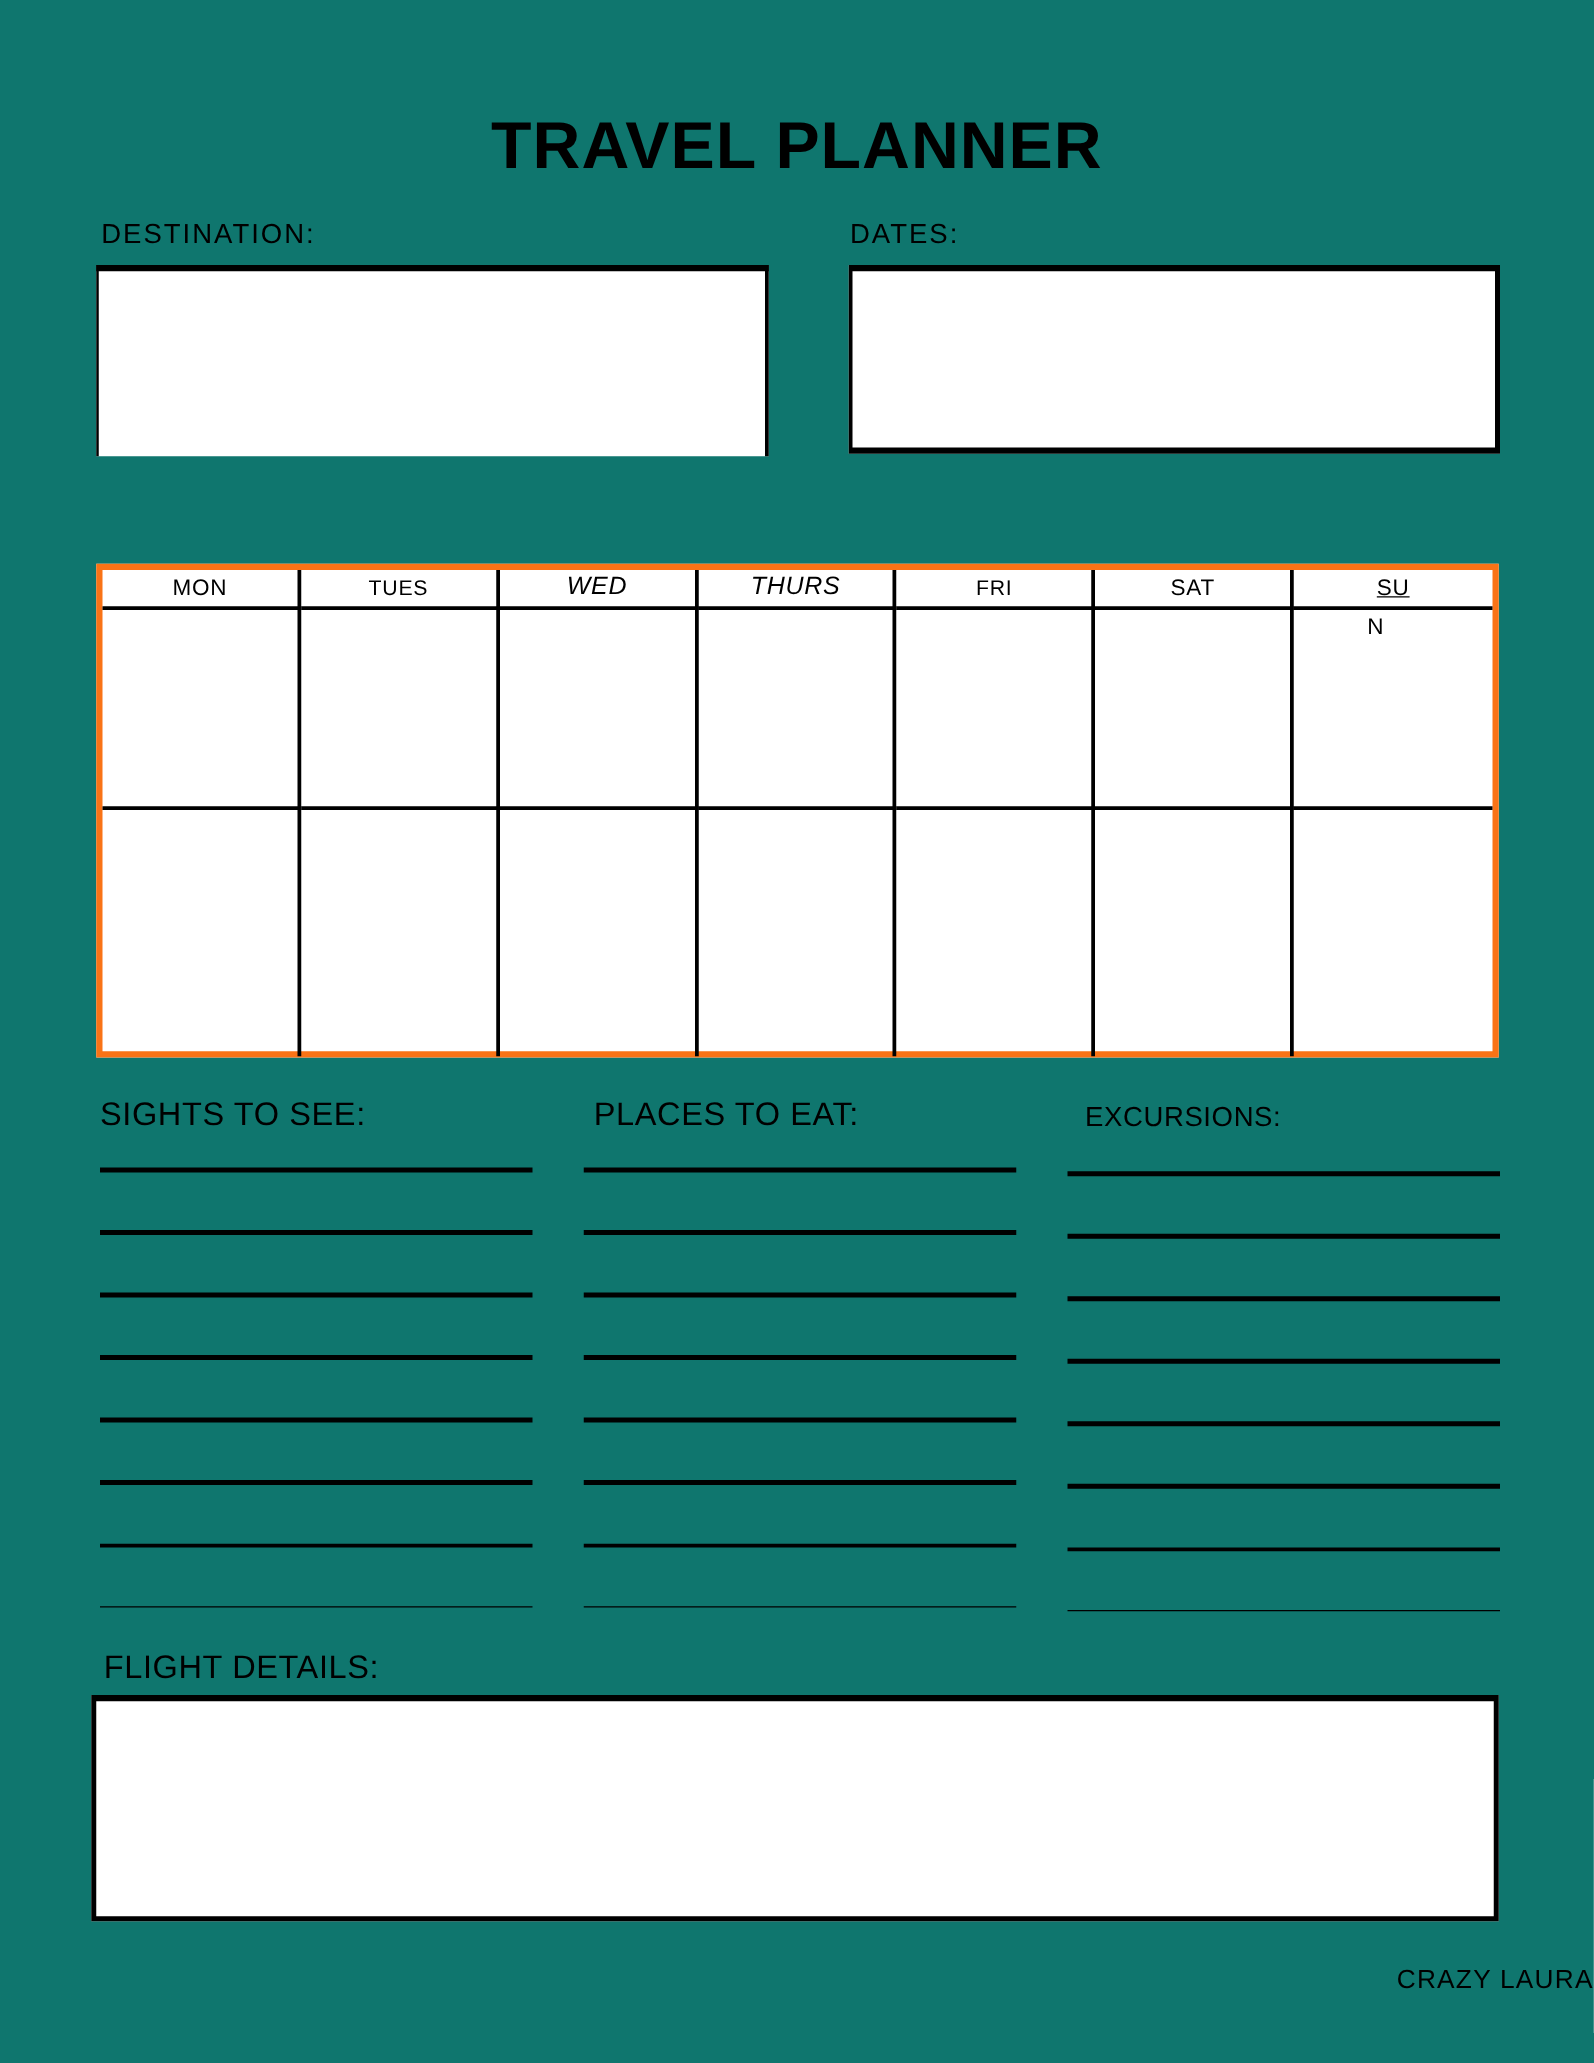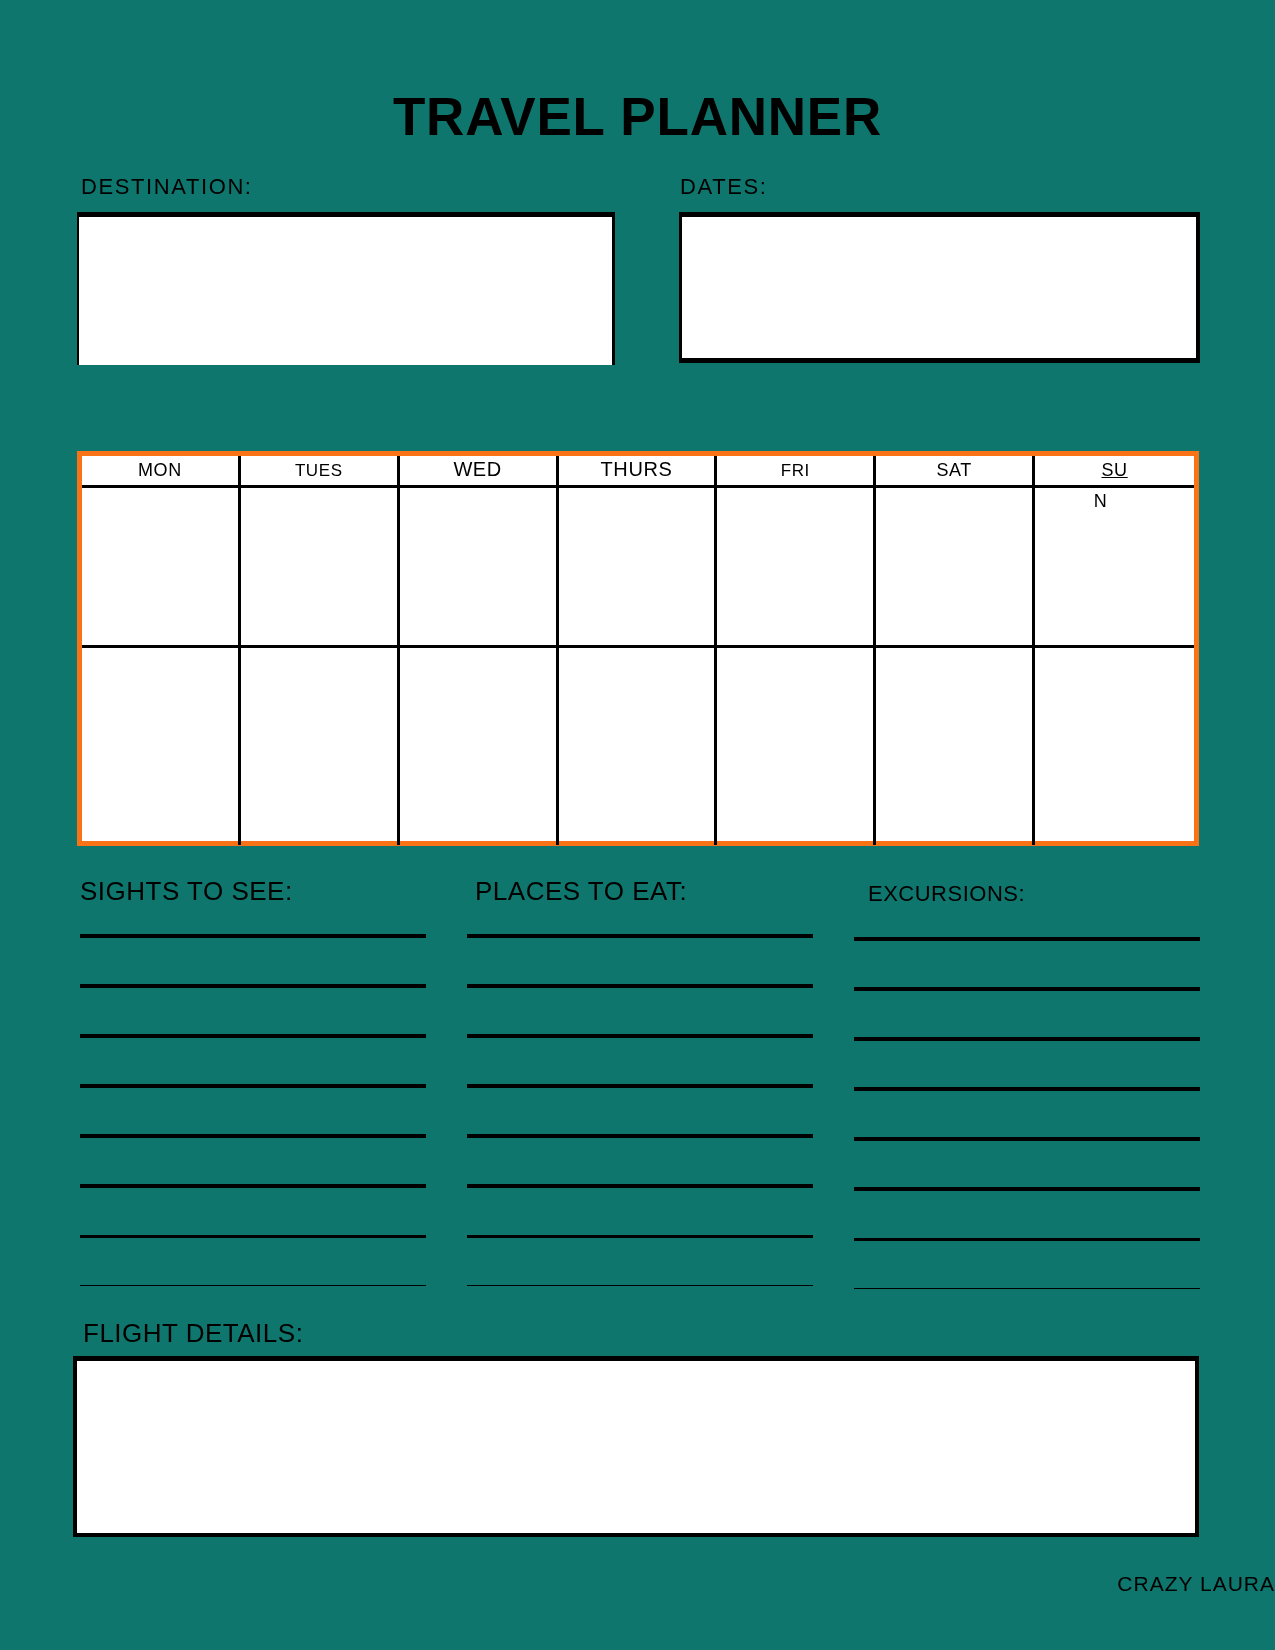--- a/index.html
+++ b/index.html
@@ -43,21 +43,21 @@
     margin-top:28px;
   }
   .wt-cell { border-right:3px solid #000; position:relative; }
   .wt-cell:nth-child(7n) { border-right:none;text-decoration:underline; }
   .wt-hdr {
     border-bottom:3px solid #000;
     display:flex; align-items:flex-end; justify-content:center;
     font-size:18px; letter-spacing:0.6px; padding-bottom:4px; overflow:visible;
   }
   .wt-hdr:nth-child(2), .wt-hdr:nth-child(5) { font-size:17px; }
-  .wt-hdr:nth-child(3), .wt-hdr:nth-child(4) { font-size:20px; }
+  .wt-hdr:nth-child(3), .wt-hdr:nth-child(4) { font-size:20px;font-style:italic; }
   .wt-r1 { border-bottom:3px solid #000; }
   .sun-n {
     position:absolute; top:36px; left:0; width:100%;
     text-align:center; font-size:18px; letter-spacing:0.6px;
     transform:translateX(-14px); line-height:18px;
   }
 
   .list-col { position:absolute; top:878px; width:346px; }
   .col-sights { left:80px; }
   .col-places { left:467px; }

